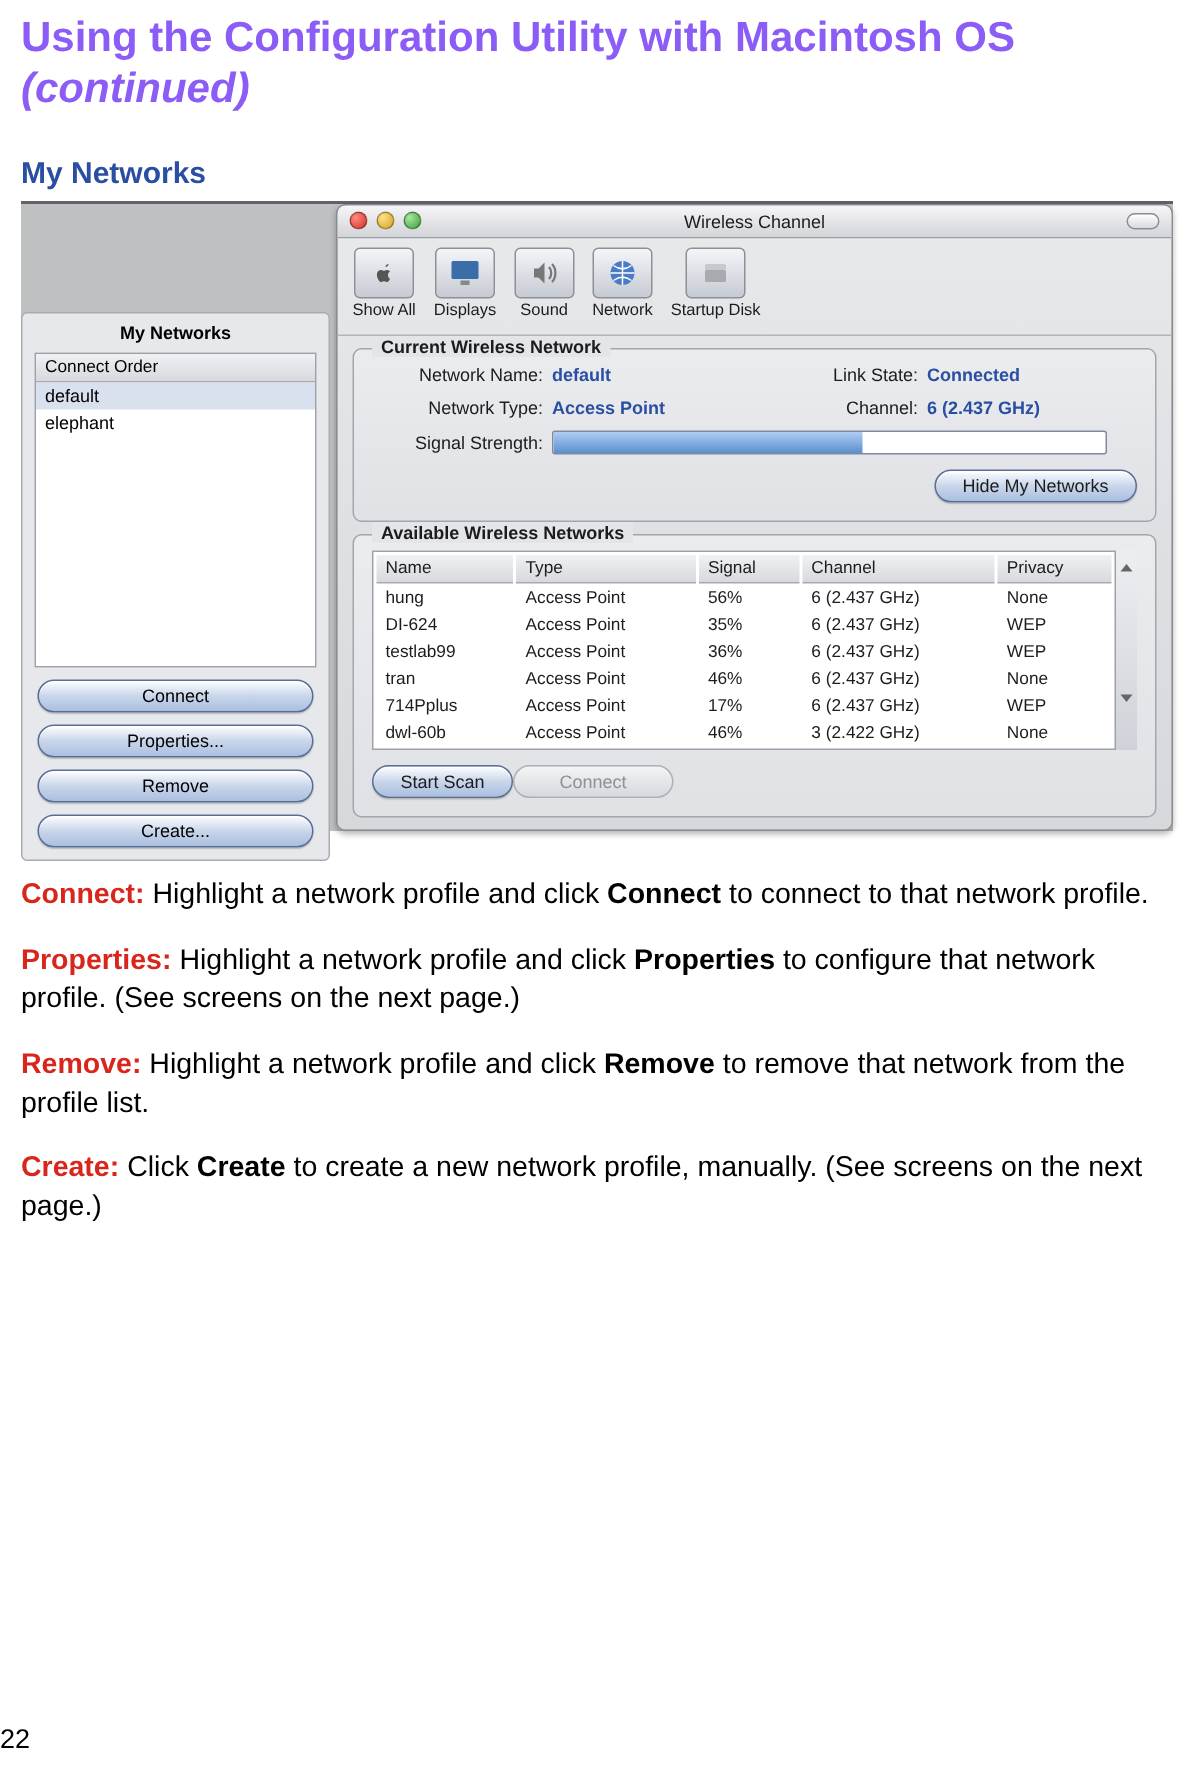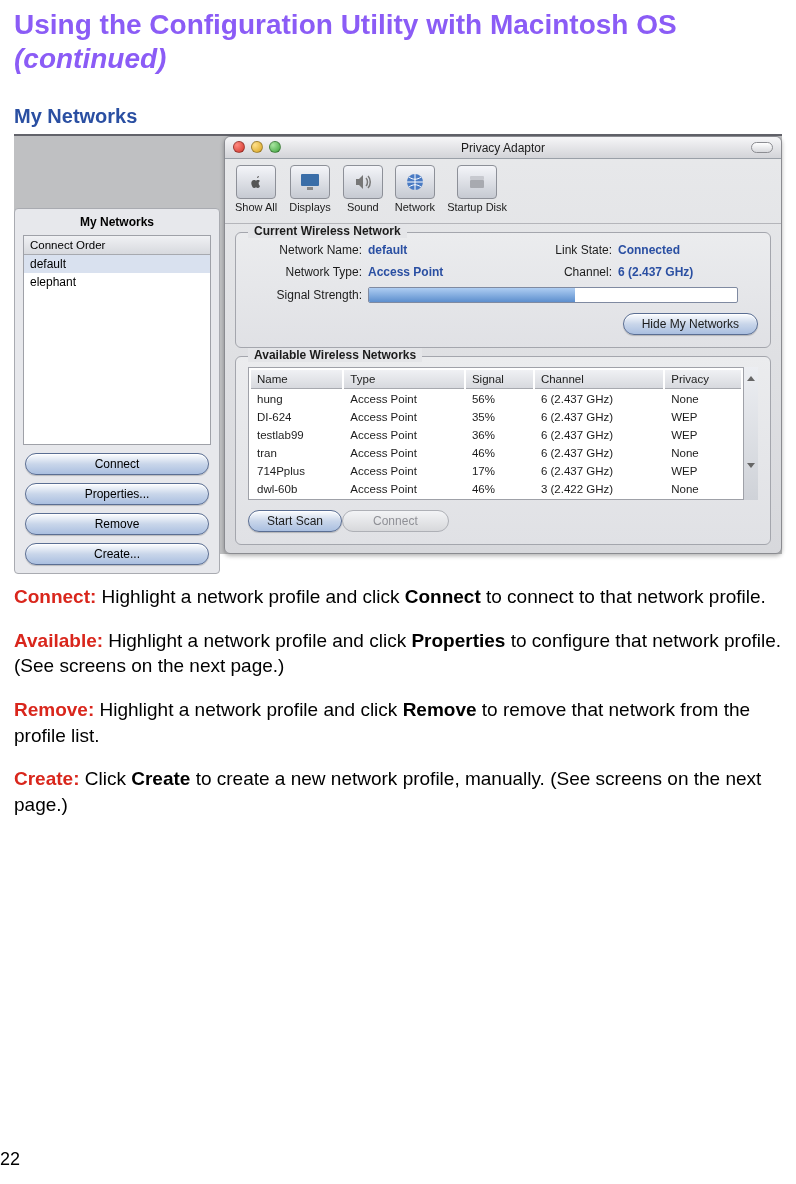--- a/index.html
+++ b/index.html
@@ -83,21 +83,21 @@
 <div class="section-heading">My Networks</div>
 
 <div class="screenshot-wrap">
   <div class="mac-window">
     <div class="titlebar">
       <div class="traffic">
         <div class="tlight red"></div>
         <div class="tlight yellow"></div>
         <div class="tlight green"></div>
       </div>
-      <span>Privacy Adaptor</span>
+      <span>Wireless Channel</span>
       <div class="pill"></div>
     </div>
 
     <div class="toolbar">
       <div class="tb-item">
         <div class="tb-icon">
             <svg width="20" height="20" viewBox="0 0 20 20">
               <path fill="#555" d="M13 4c0 1-.8 2-2 2-.1-1 .9-2 2-2zM14 14c-.5 1-1 2-2 2s-1-.5-2-.5-1 .5-2 .5-1.5-1-2-2c-1.5-3-.5-6 2-6 1 0 1.5.5 2 .5s1-.5 2-.5c1 0 1.7.5 2 1-2 1-1.5 4 0 5z"></path>
             </svg>
           </div>
@@ -251,18 +251,18 @@
   <div class="side-buttons">
     <span class="aqua-btn">Connect</span>
     <span class="aqua-btn">Properties...</span>
     <span class="aqua-btn">Remove</span>
     <span class="aqua-btn">Create...</span>
   </div>
 </div>
 
 <div class="desc">
   <p><span class="term">Connect:</span><span> Highlight a network profile and click </span><b>Connect</b><span> to connect to that net­work profile.</span></p>
-  <p><span class="term">Available:</span><span> Highlight a network profile and click </span><b>Properties</b><span> to configure that network profile. (See screens on the next page.)</span></p>
+  <p><span class="term">Properties:</span><span> Highlight a network profile and click </span><b>Properties</b><span> to configure that network profile. (See screens on the next page.)</span></p>
   <p><span class="term">Remove:</span><span> Highlight a network profile and click </span><b>Remove</b><span> to remove that network from the profile list.</span></p>
   <p><span class="term">Create:</span><span> Click </span><b>Create</b><span> to create a new network profile, manually. (See screens on the next page.)</span></p>
 </div>
 
 <div class="page-num">22</div>
 
 </body></html>

